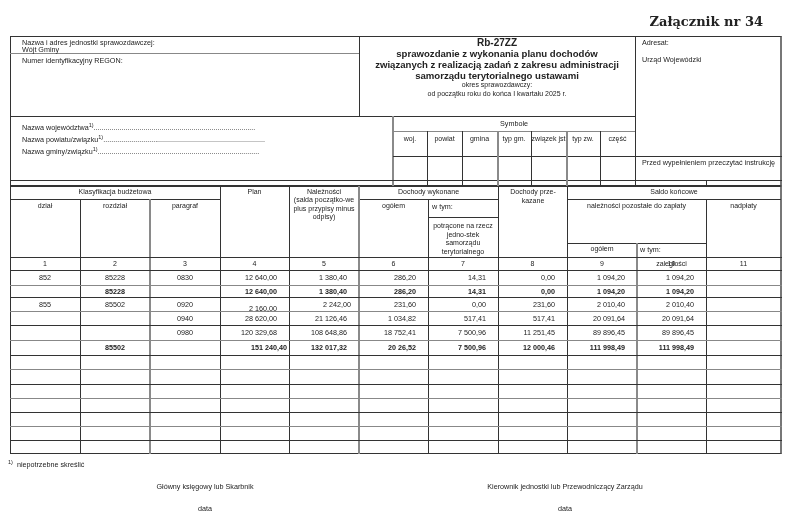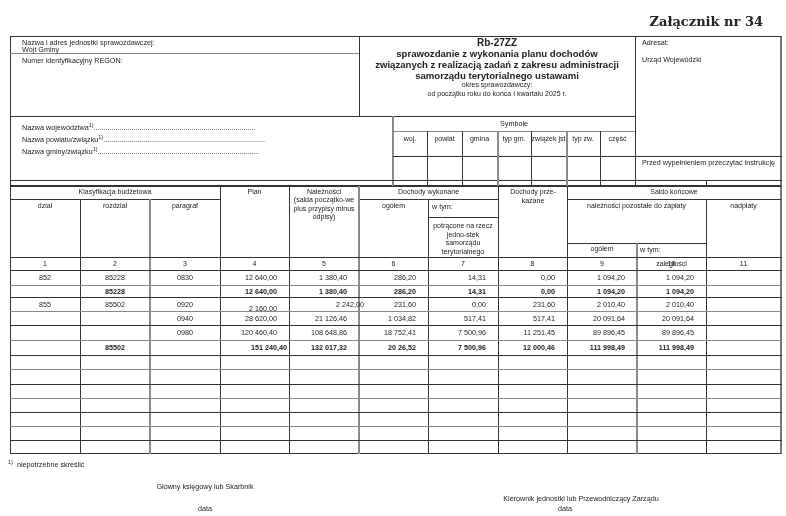--- a/index.html
+++ b/index.html
@@ -180,21 +180,21 @@
     <div class="num b" style="top: 286.5px; left: 428px; width: 58px;">14,31</div>
     <div class="num b" style="top: 286.5px; left: 498px; width: 57px;">0,00</div>
     <div class="num b" style="top: 286.5px; left: 567px; width: 58px;">1 094,20</div>
     <div class="num b" style="top: 286.5px; left: 637px; width: 57px;">1 094,20</div>
     <div class="num b" style="top: 286.5px; left: 706px; width: 63px;"></div>
     <div class="abs" style="left: 10px; width: 772px; top: 297px; height: 14px;"></div>
     <div class="num" style="top: 299.5px; left: 10px; width: 70px; text-align: center;">855</div>
     <div class="num" style="top: 299.5px; left: 80px; width: 70px; text-align: center;">85502</div>
     <div class="num" style="top: 299.5px; left: 150px; width: 70px; text-align: center;">0920</div>
     <div class="num" style="top: 304px; left: 220px; width: 57px;">2 160,00</div>
-    <div class="num" style="top: 299.5px; left: 289px; width: 44px; padding-left: 31px;">2 242,00</div>
+    <div class="num" style="top: 299.5px; left: 289px; width: 62px;">2 242,00</div>
     <div class="num" style="top: 299.5px; left: 359px; width: 57px;">231,60</div>
     <div class="num" style="top: 299.5px; left: 428px; width: 58px;">0,00</div>
     <div class="num" style="top: 299.5px; left: 498px; width: 57px;">231,60</div>
     <div class="num" style="top: 299.5px; left: 567px; width: 58px;">2 010,40</div>
     <div class="num" style="top: 299.5px; left: 637px; width: 57px;">2 010,40</div>
     <div class="num" style="top: 299.5px; left: 706px; width: 63px;"></div>
     <div class="abs" style="left: 10px; width: 772px; top: 311px; height: 14px;"></div>
     <div class="num" style="top: 313.5px; left: 10px; width: 70px; text-align: center;"></div>
     <div class="num" style="top: 313.5px; left: 80px; width: 70px; text-align: center;"></div>
     <div class="num" style="top: 313.5px; left: 150px; width: 70px; text-align: center;">0940</div>
@@ -203,21 +203,21 @@
     <div class="num" style="top: 313.5px; left: 359px; width: 57px;">1 034,82</div>
     <div class="num" style="top: 313.5px; left: 428px; width: 58px;">517,41</div>
     <div class="num" style="top: 313.5px; left: 498px; width: 57px;">517,41</div>
     <div class="num" style="top: 313.5px; left: 567px; width: 58px;">20 091,64</div>
     <div class="num" style="top: 313.5px; left: 637px; width: 57px;">20 091,64</div>
     <div class="num" style="top: 313.5px; left: 706px; width: 63px;"></div>
     <div class="abs" style="left: 10px; width: 772px; top: 325px; height: 15px;"></div>
     <div class="num" style="top: 328px; left: 10px; width: 70px; text-align: center;"></div>
     <div class="num" style="top: 328px; left: 80px; width: 70px; text-align: center;"></div>
     <div class="num" style="top: 328px; left: 150px; width: 70px; text-align: center;">0980</div>
-    <div class="num" style="top: 328px; left: 220px; width: 57px;">120 460,40</div>
+    <div class="num" style="top: 328px; left: 220px; width: 57px;">120 329,68</div>
     <div class="num" style="top: 328px; left: 289px; width: 58px;">108 648,86</div>
     <div class="num" style="top: 328px; left: 359px; width: 57px;">18 752,41</div>
     <div class="num" style="top: 328px; left: 428px; width: 58px;">7 500,96</div>
     <div class="num" style="top: 328px; left: 498px; width: 57px;">11 251,45</div>
     <div class="num" style="top: 328px; left: 567px; width: 58px;">89 896,45</div>
     <div class="num" style="top: 328px; left: 637px; width: 57px;">89 896,45</div>
     <div class="num" style="top: 328px; left: 706px; width: 63px;"></div>
     <div class="abs" style="left: 10px; width: 772px; top: 340px; height: 15px;"></div>
     <div class="num b" style="top: 343px; left: 10px; width: 70px; text-align: center;"></div>
     <div class="num b" style="top: 343px; left: 80px; width: 70px; text-align: center;">85502</div>
@@ -227,15 +227,15 @@
     <div class="num b" style="top: 343px; left: 359px; width: 57px;">20 26,52</div>
     <div class="num b" style="top: 343px; left: 428px; width: 58px;">7 500,96</div>
     <div class="num b" style="top: 343px; left: 498px; width: 57px;">12 000,46</div>
     <div class="num b" style="top: 343px; left: 567px; width: 58px;">111 998,49</div>
     <div class="num b" style="top: 343px; left: 637px; width: 57px;">111 998,49</div>
     <div class="num b" style="top: 343px; left: 706px; width: 63px;"></div>
   </div>
 
 <div class="t" style="left:8px; top:458px;"><sup>1)</sup>&nbsp;&nbsp;<span>niepotrzebne skreślić</span></div>
 <div class="t c" style="left:80px; top:482px; width:250px;">Główny księgowy lub Skarbnik</div>
-<div class="t c" style="left:456px; top:482px; width:250px;margin-top:12px;">Kierownik jednostki lub Przewodniczący Zarządu</div>
+<div class="t c" style="left:440px; top:482px; width:250px;">Kierownik jednostki lub Przewodniczący Zarządu</div>
 <div class="t c" style="left:80px; top:504px; width:250px;">data</div>
 <div class="t c" style="left:440px; top:504px; width:250px;">data</div>
 
 </body></html>

